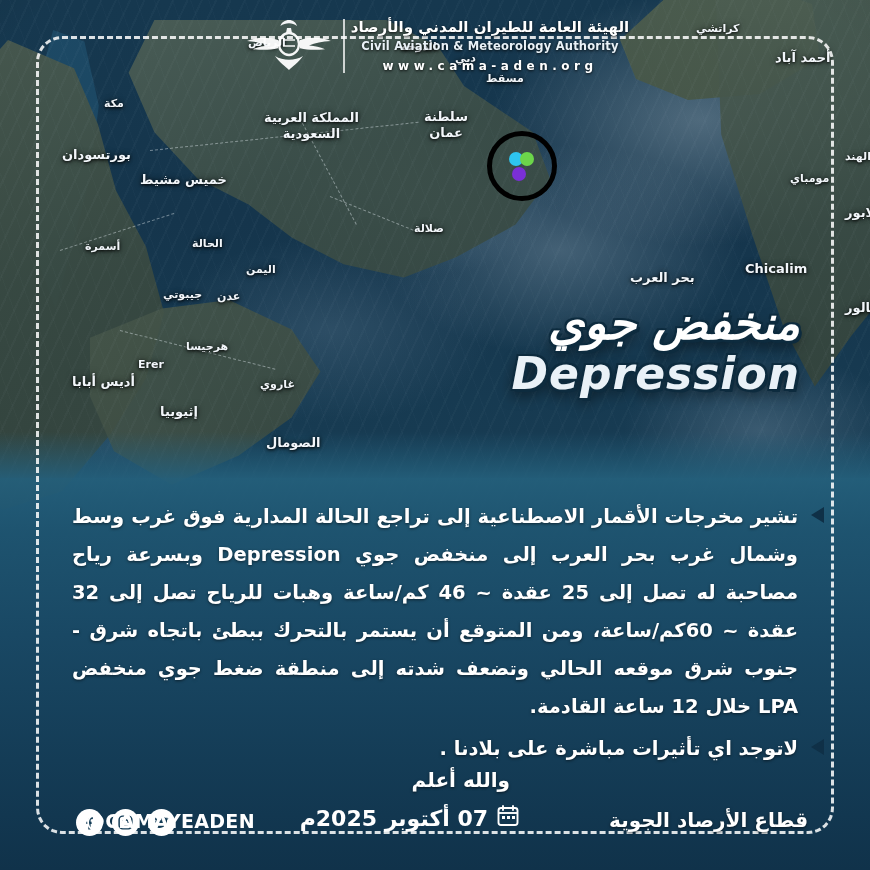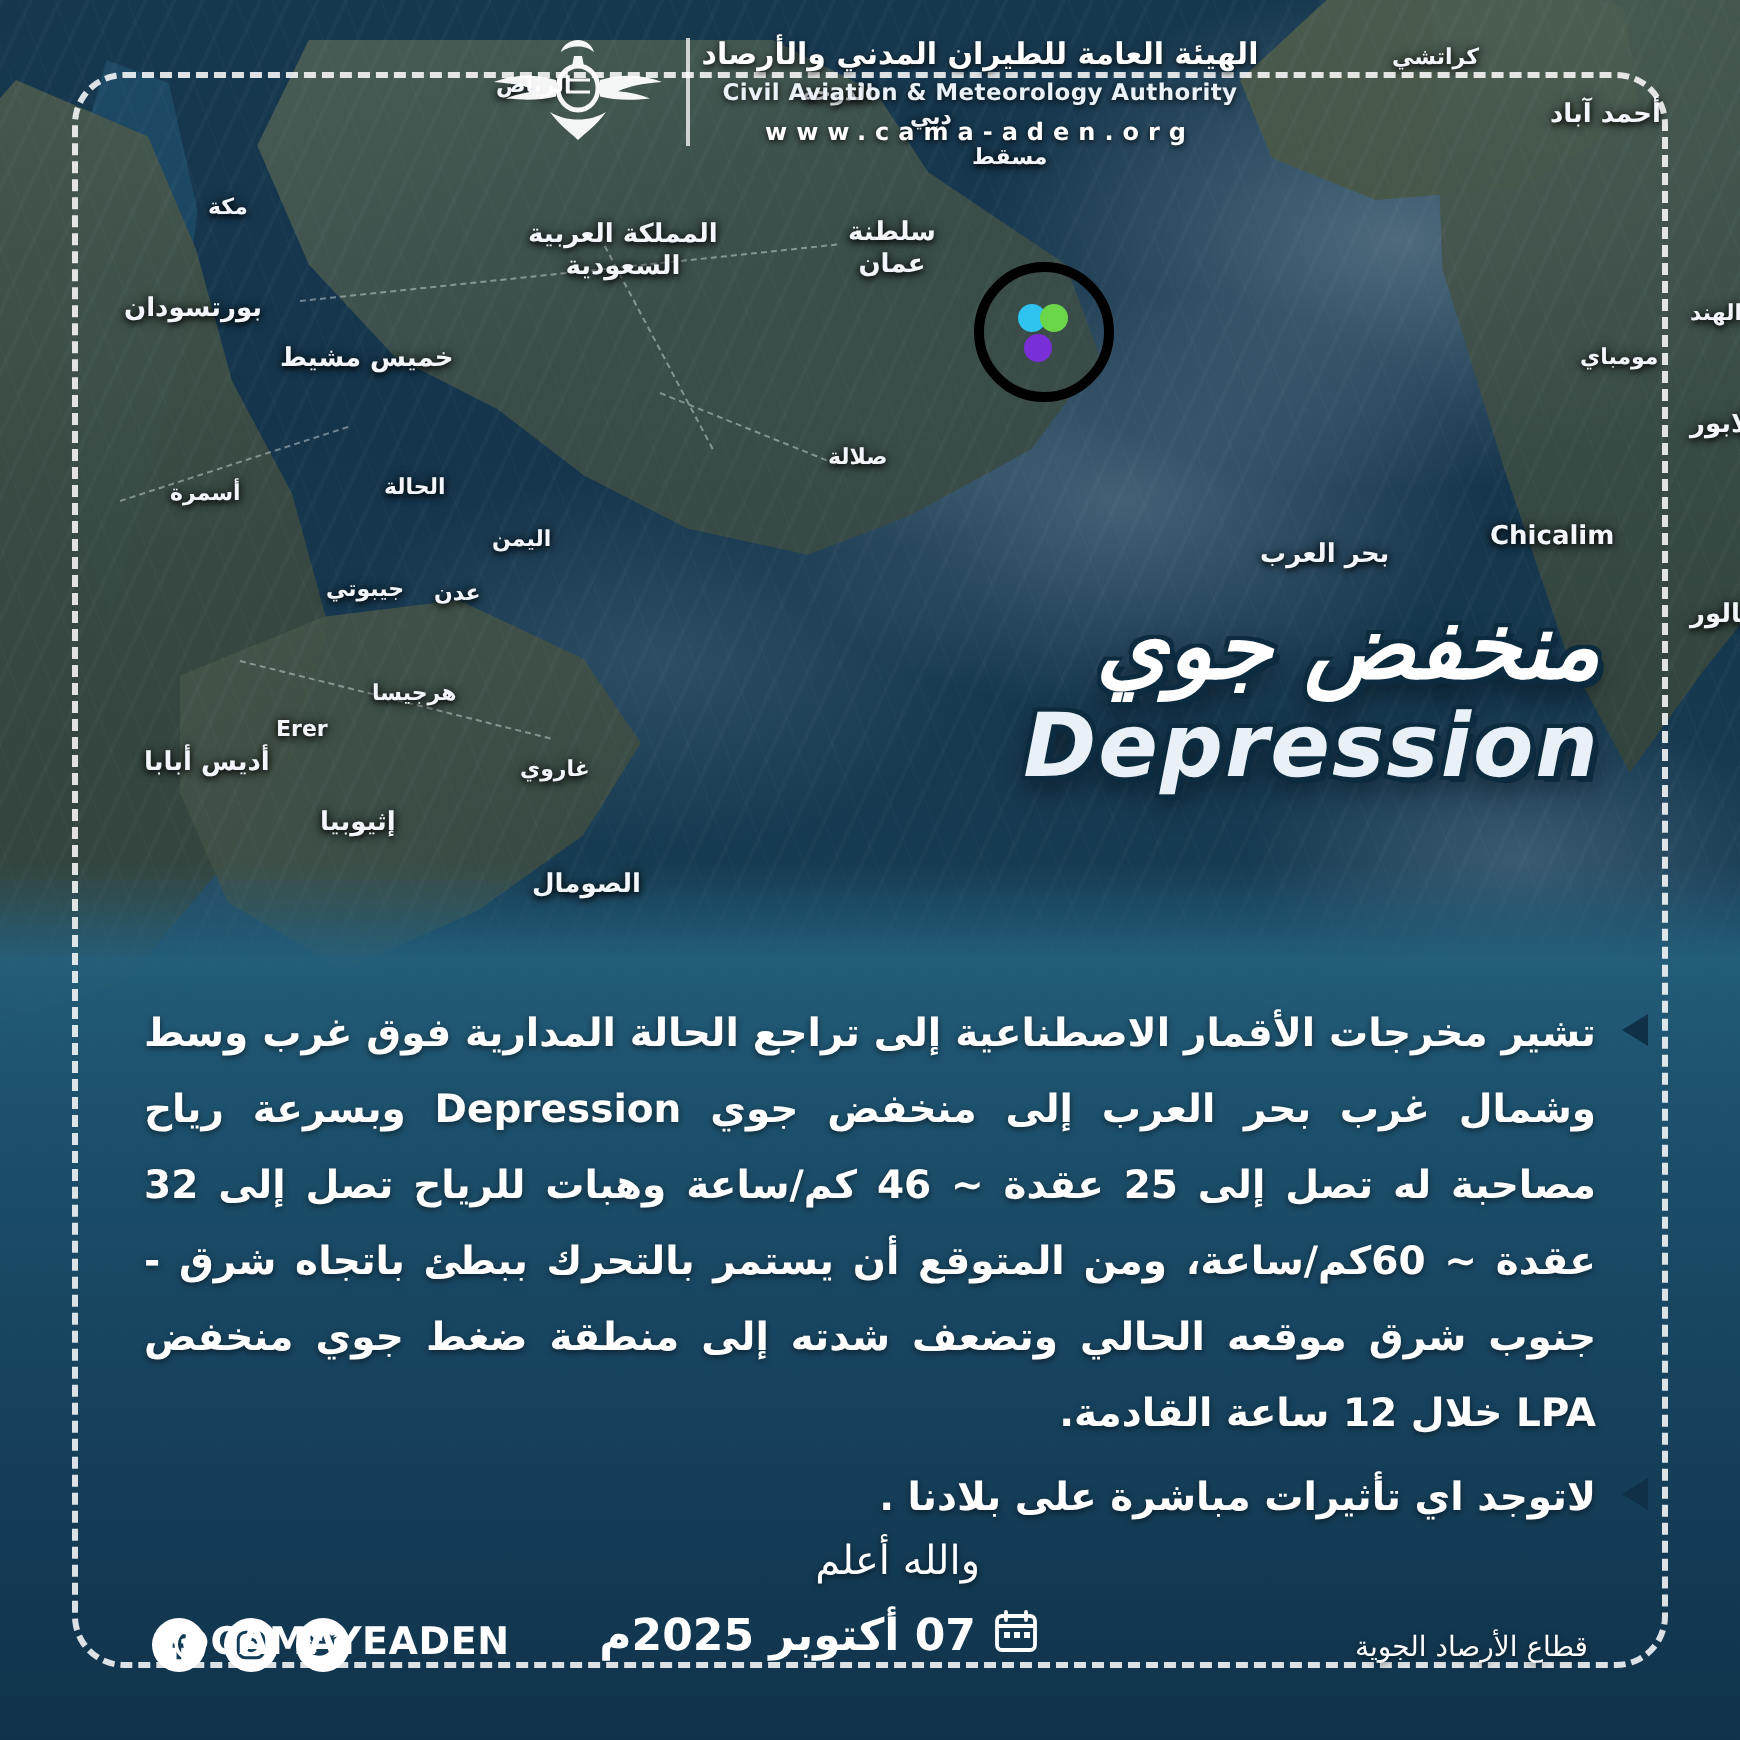--- a/index.html
+++ b/index.html
@@ -202,27 +202,27 @@
     border-bottom:8px solid transparent;
     border-right:13px solid #0f3047;
   }
   .p2 { margin-top:4px; }
 
   
   .footer {
     position:absolute; left:0; right:0; bottom:0; height:96px; z-index:9;
   }
   .wallah {
-    position:absolute; right:380px; bottom:78px;
-    color:#fff; font-size:20px; font-weight:normal;
+    position:absolute; right:360px; bottom:78px;
+    color:#fff; font-size:20px; font-weight:bold;
     text-shadow:0 1px 3px rgba(0,0,0,.6);
   }
   .sector {
-    position:absolute; right:76px; bottom:38px;
-    color:#fff; font-size:14px; font-weight:normal;
+    position:absolute; right:62px; bottom:38px;
+    color:#fff; font-size:20px; font-weight:bold;
     text-shadow:0 1px 3px rgba(0,0,0,.6);
   }
   .date-wrap {
     position:absolute; right:350px; bottom:38px;
     display:flex; align-items:center; gap:8px; direction:rtl;
   }
   .date-txt { color:#fff; font-size:22px; font-weight:bold; }
   .handle {
     position:absolute; left:86px; bottom:38px;
     color:#fff; font-size:19px; font-weight:bold; direction:ltr;

